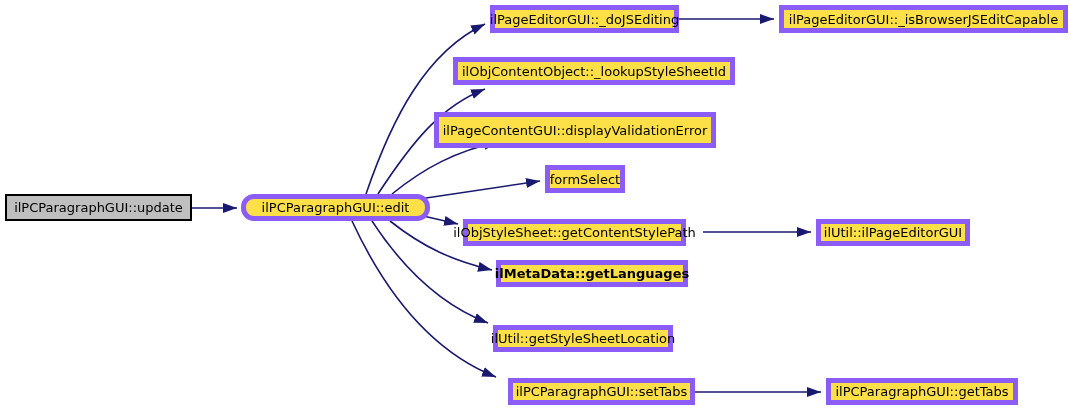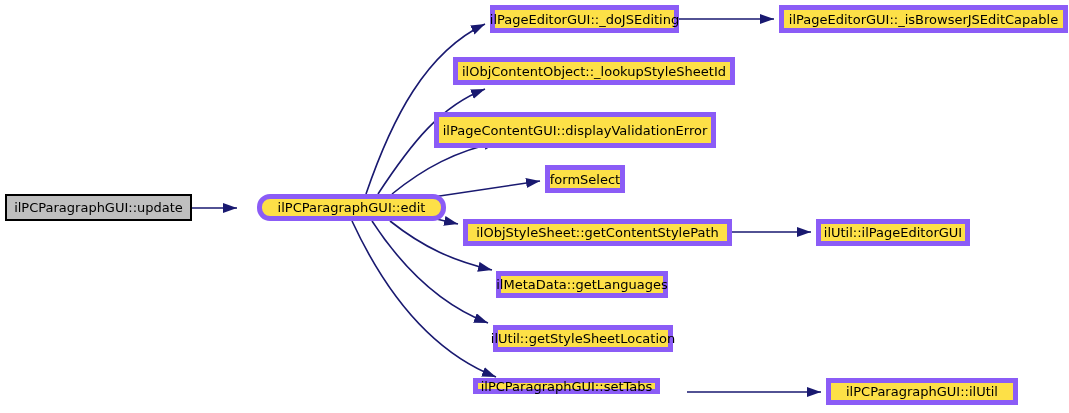--- a/index.html
+++ b/index.html
@@ -69,37 +69,37 @@
       <path d="M372,221 C404,270 441,305 488,323" marker-end="url(#arrowhead)"></path>
       <path d="M352,221 C384,290 430,351 496,377" marker-end="url(#arrowhead)"></path>
       <path d="M679,19 L774,19" marker-end="url(#arrowhead)"></path>
       <path d="M703,232 L811,232" marker-end="url(#arrowhead)"></path>
       <path d="M687,392 L821,392" marker-end="url(#arrowhead)"></path>
     </g>
   </svg>
 
   <div class="node highlight" style="left:5px; top:194px; width:187px; height:27px;">ilPCParagraphGUI::update</div>
 
-  <div class="node" style="left:257px; top:194px; width:189px; height:27px;border-radius:13px;">ilPCParagraphGUI::edit</div>
+  <div class="node" style="left:241px; top:194px; width:189px; height:27px;border-radius:13px;">ilPCParagraphGUI::edit</div>
 
   <div class="node" style="left:490px; top:5px; width:189px; height:28px;">ilPageEditorGUI::_doJSEditing</div>
 
   <div class="node" style="left:779px; top:5px; width:289px; height:28px;">ilPageEditorGUI::_isBrowserJSEditCapable</div>
 
   <div class="node" style="left:453px; top:57px; width:282px; height:28px;">ilObjContentObject::_lookupStyleSheetId</div>
 
   <div class="node" style="left:434px; top:112px; width:282px; height:36px;">ilPageContentGUI::displayValidationError</div>
 
   <div class="node" style="left:545px; top:165px; width:80px; height:28px;">formSelect</div>
 
-  <div class="node" style="left:463px; top:219px; width:269px; height:27px;">ilObjStyleSheet::getContentStylePath</div>
+  <div class="node" style="left:463px; top:219px; width:223px; height:27px;">ilObjStyleSheet::getContentStylePath</div>
 
   <div class="node" style="left:816px; top:219px; width:154px; height:27px;">ilUtil::ilPageEditorGUI</div>
 
-  <div class="node" style="left:496px; top:271px; width:172px; height:27px;">ilMetaData::getLanguages</div>
+  <div class="node" style="left:496px; top:260px; width:192px; height:27px;font-weight:bold;">ilMetaData::getLanguages</div>
 
   <div class="node" style="left:493px; top:325px; width:180px; height:27px;">ilUtil::getStyleSheetLocation</div>
 
-  <div class="node" style="left:473px; top:378px; width:187px; height:16px;">ilPCParagraphGUI::setTabs</div>
+  <div class="node" style="left:508px; top:378px; width:187px; height:27px;">ilPCParagraphGUI::setTabs</div>
 
-  <div class="node" style="left:826px; top:378px; width:192px; height:27px;">ilPCParagraphGUI::ilUtil</div>
+  <div class="node" style="left:826px; top:378px; width:192px; height:27px;">ilPCParagraphGUI::getTabs</div>
 
 </div>
 
 </body></html>

